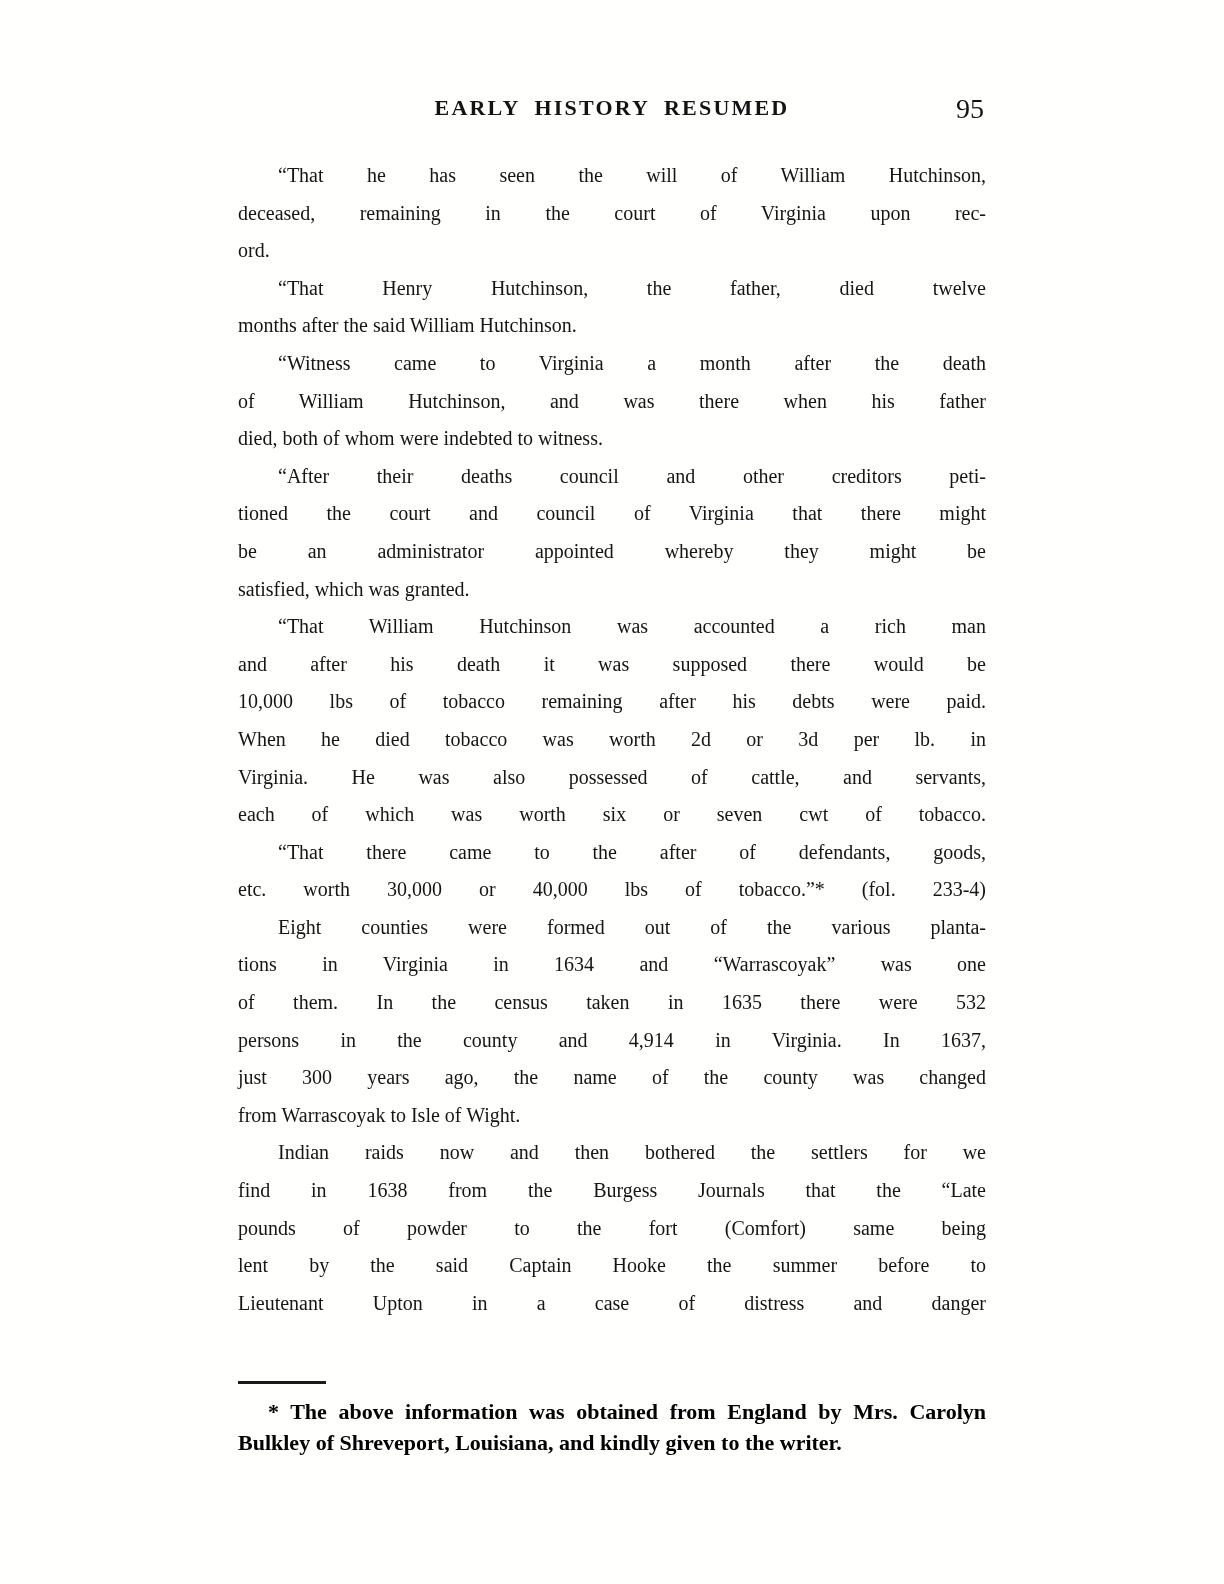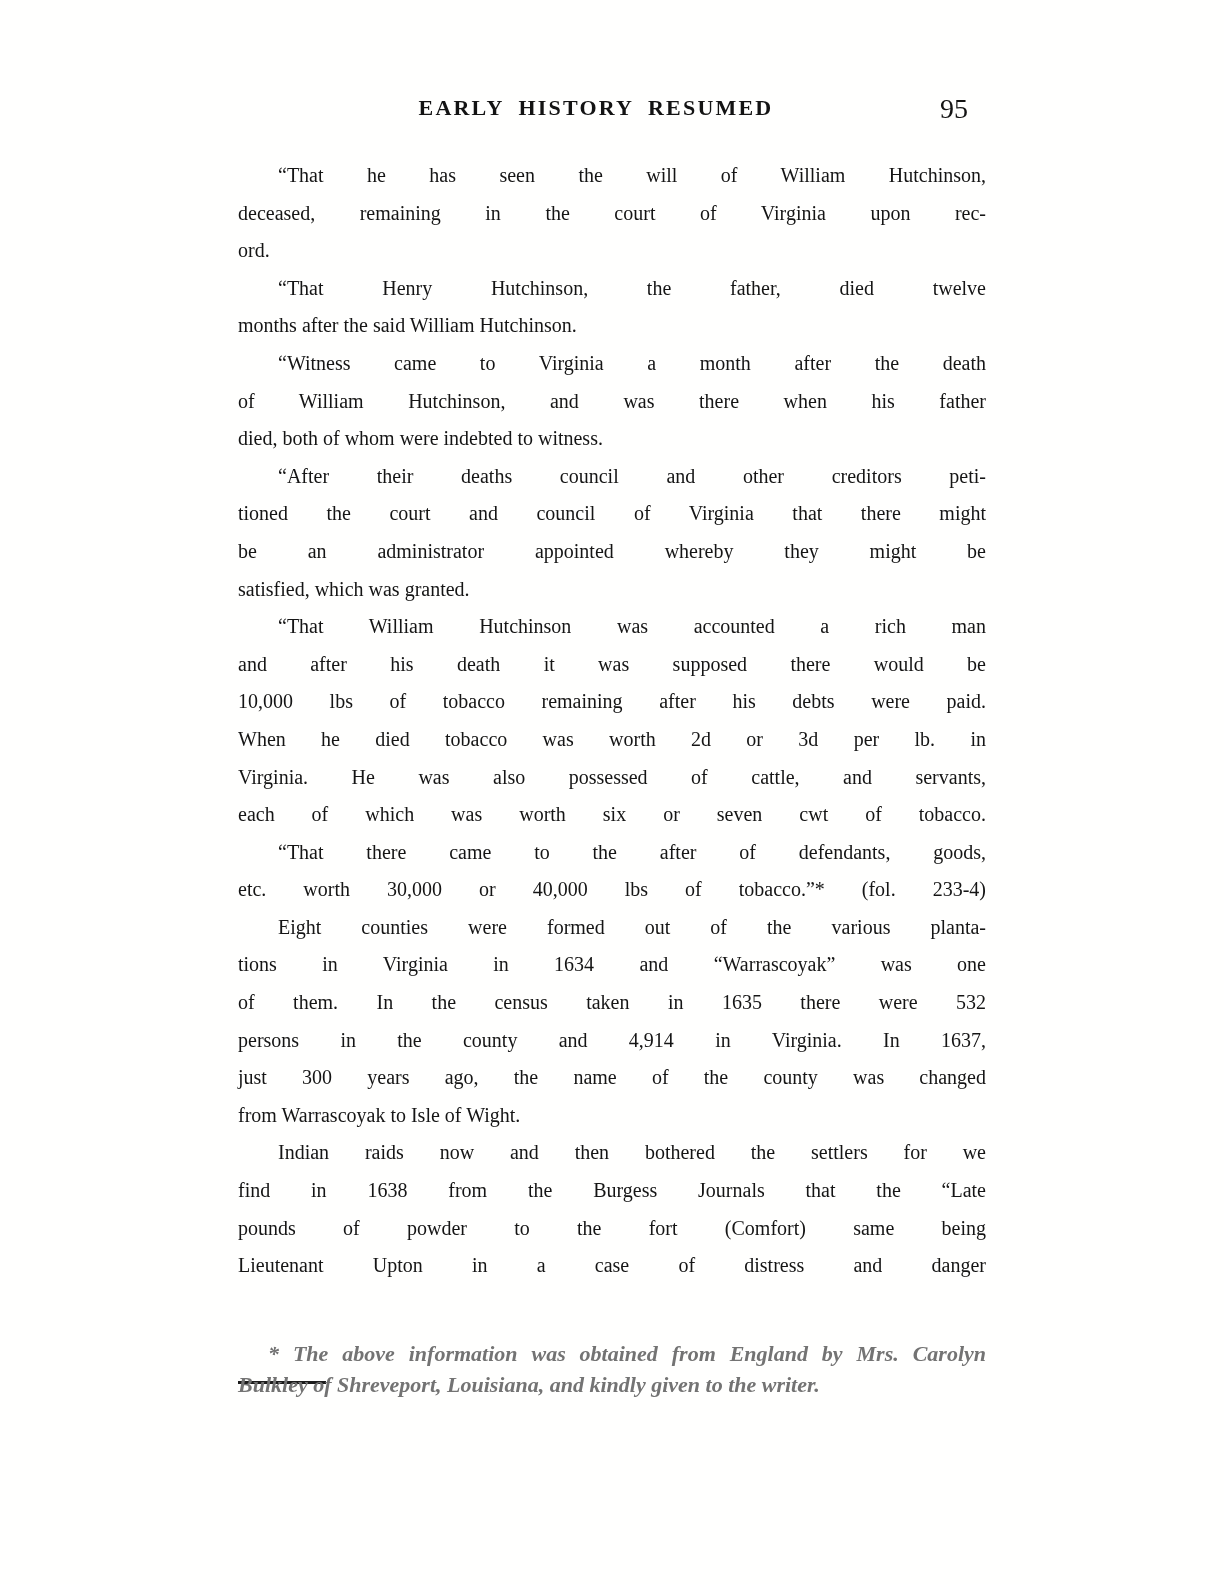--- a/index.html
+++ b/index.html
@@ -8,21 +8,21 @@
     width: 1224px;
     height: 1584px;
     background: #fffffe;
     color: #151515;
     font-family: "Liberation Serif", serif;
     overflow: hidden;
   }
   .running-header {
     position: absolute;
     top: 95px;
-    left: 222px;
+    left: 238px;
     width: 748px;
     text-align: center;
     font-size: 22px;
     font-weight: 700;
     letter-spacing: 2.2px;
     word-spacing: 7px;
     color: #131313;
   }
   .rh-page {
     position: absolute;
@@ -52,28 +52,27 @@
   .footnote-rule {
     position: absolute;
     top: 1381px;
     left: 238px;
     width: 88px;
     height: 3px;
     background: #1b1b1b;
   }
   .footnote {
     position: absolute;
-    top: 1338px;
+    top: 1396px;
     left: 238px;
     width: 748px;
     font-size: 22px;
     line-height: 31px;
     font-weight: 700;
-    color: #737373;
-    font-style: italic;
+    color: #000000;
   }
   .fline { text-align: justify; text-align-last: justify; }
   .fline.left { text-align-last: left; }
   .fline.indent { text-indent: 30px; }
 </style>
 </head>
 <body>
 
 <div class="page">
 
@@ -128,20 +127,21 @@
       <div class="bline">of them. In the census taken in 1635 there were 532</div>
       <div class="bline">persons in the county and 4,914 in Virginia. In 1637,</div>
       <div class="bline">just 300 years ago, the name of the county was changed</div>
       <div class="bline left">from Warrascoyak to Isle of Wight.</div>
     </div>
 
     <div class="paragraph">
       <div class="bline indent">Indian raids now and then bothered the settlers for we</div>
       <div class="bline">find in 1638 from the Burgess Journals that the “Late</div>
       <div class="bline">pounds of powder to the fort (Comfort) same being</div>
+      <div class="bline">lent by the said Captain Hooke the summer before to</div>
       <div class="bline">Lieutenant Upton in a case of distress and danger</div>
     </div>
 
   </div>
 
   <div class="footnote-rule"></div>
 
   <div class="footnote">
     <div class="fline indent">* The above information was obtained from England by Mrs. Carolyn</div>
     <div class="fline left">Bulkley of Shreveport, Louisiana, and kindly given to the writer.</div>

